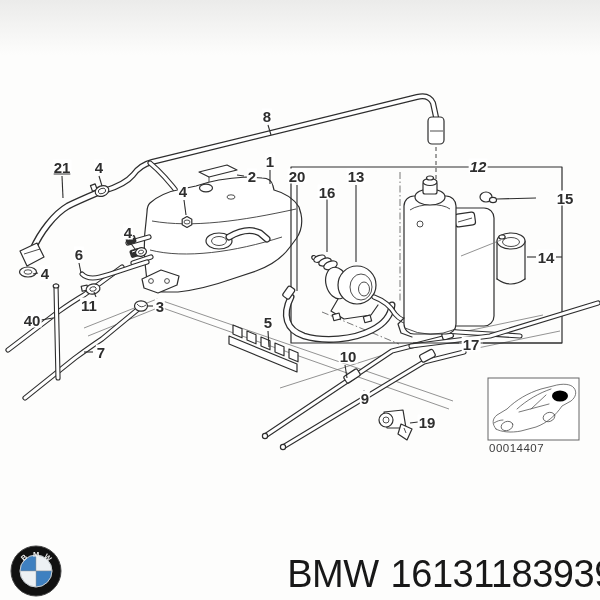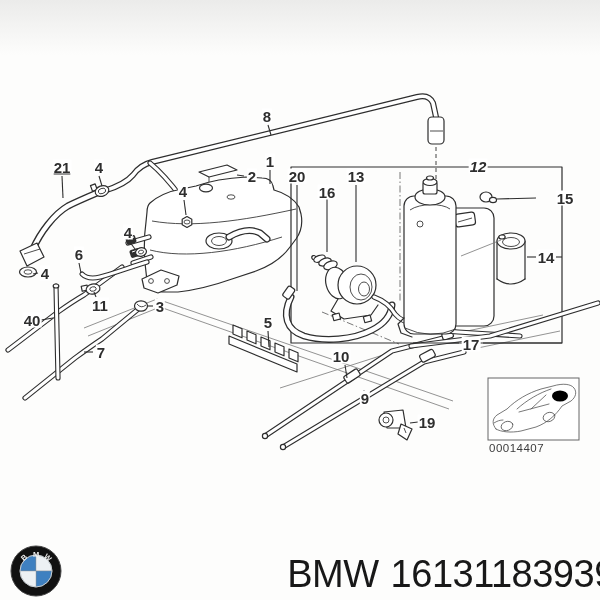--- a/index.html
+++ b/index.html
@@ -288,22 +288,22 @@
       <div class="callout" style="left: 160px; top: 306px;">3</div>
       <div class="callout" style="left: 99px; top: 167px;">4</div>
       <div class="callout" style="left: 45px; top: 273px;">4</div>
       <div class="callout" style="left: 128px; top: 232px;">4</div>
       <div class="callout" style="left: 183px; top: 191px;">4</div>
       <div class="callout" style="left: 268px; top: 322px;">5</div>
       <div class="callout" style="left: 79px; top: 254px;">6</div>
       <div class="callout" style="left: 101px; top: 352px;">7</div>
       <div class="callout" style="left: 267px; top: 116px;">8</div>
       <div class="callout" style="left: 365px; top: 398px;">9</div>
-      <div class="callout" style="left: 341px; top: 356px;">10</div>
-      <div class="callout" style="left: 100px; top: 305px;">11</div>
+      <div class="callout" style="left: 348px; top: 356px;">10</div>
+      <div class="callout" style="left: 89px; top: 305px;">11</div>
       <div class="callout" style="left: 478px; top: 166px; font-style: italic;">12</div>
       <div class="callout" style="left: 356px; top: 176px; text-align: center;">13</div>
       <div class="callout" style="left: 546px; top: 257px;">14</div>
       <div class="callout" style="left: 546px; top: 198px; margin-left: 19px;">15</div>
       <div class="callout" style="left: 327px; top: 176px; margin-top: 16px;">16</div>
       <div class="callout" style="left: 471px; top: 344px;">17</div>
       <div class="callout" style="left: 297px; top: 176px;">20</div>
       <div class="callout" style="left: 427px; top: 422px;">19</div>
       <div class="callout" style="left: 32px; top: 320px;">40</div>
       <div class="callout" style="left: 62px; top: 167px; text-decoration: underline;">21</div>

